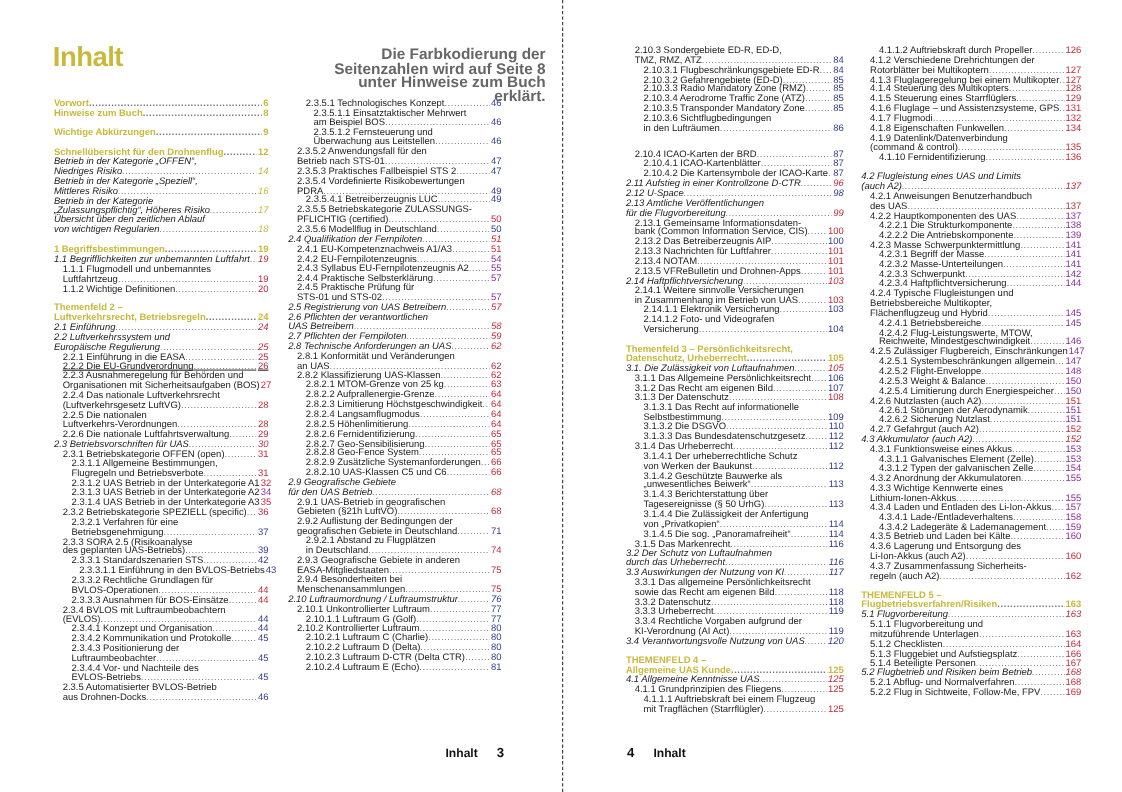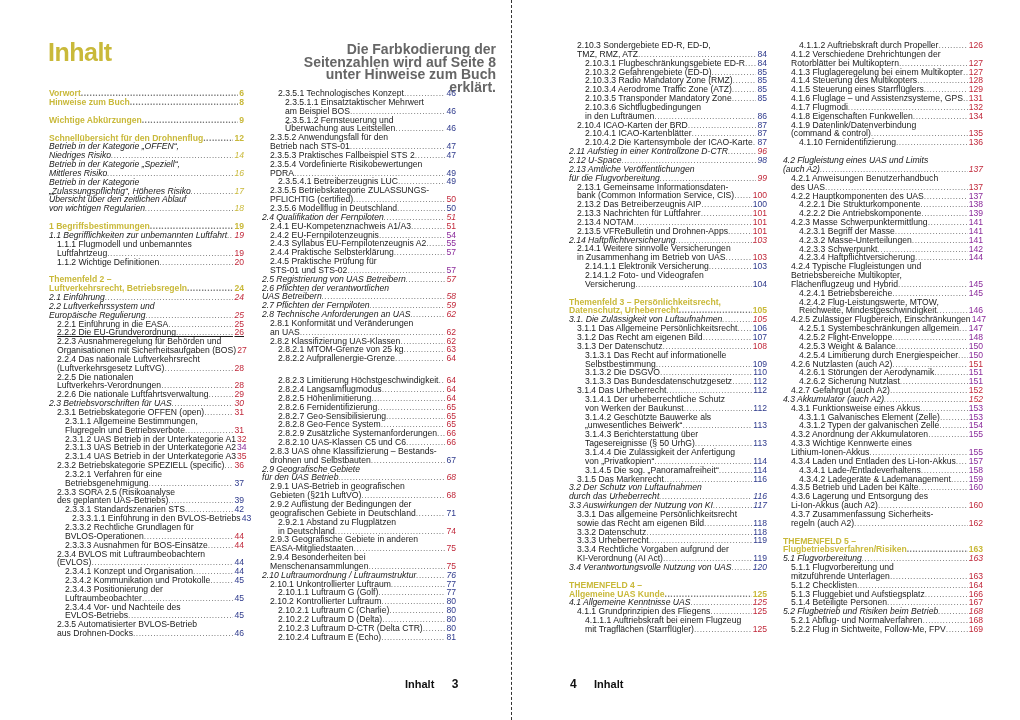--- a/index.html
+++ b/index.html
@@ -502,21 +502,21 @@
           <span class="pg c-red">63</span>
         </div>
       </div>
       <div class="toc-entry " style="padding-left: 16px;">
         <div class="row">
           <span class="txt">2.8.2.2 Aufprallenergie-Grenze</span>
           <span class="dots"></span>
           <span class="pg c-red">64</span>
         </div>
       </div>
-      <div class="toc-entry " style="padding-left: 16px; margin-top: 13px;">
+      <div class="toc-entry " style="padding-left: 16px;">
         <div class="row">
           <span class="txt">2.8.2.3 Limitierung Höchstgeschwindigkeit</span>
           <span class="dots"></span>
           <span class="pg c-red">64</span>
         </div>
       </div>
       <div class="toc-entry " style="padding-left: 16px;">
         <div class="row">
           <span class="txt">2.8.2.4 Langsamflugmodus</span>
           <span class="dots"></span>
@@ -556,28 +556,20 @@
           <span class="txt">2.8.2.9 Zusätzliche Systemanforderungen</span>
           <span class="dots"></span>
           <span class="pg c-red">66</span>
         </div>
       </div>
       <div class="toc-entry " style="padding-left: 16px;">
         <div class="row">
           <span class="txt">2.8.2.10 UAS-Klassen C5 und C6</span>
           <span class="dots"></span>
           <span class="pg c-red">66</span>
-        </div>
-      </div>
-      <div class="toc-entry " style="padding-left: 8px;">
-        <div class="line1">2.8.3 UAS ohne Klassifizierung – Bestands-</div>
-        <div class="row">
-          <span class="txt">drohnen und Selbstbauten</span>
-          <span class="dots"></span>
-          <span class="pg c-blue">67</span>
         </div>
       </div>
       <div class="toc-entry it" style="padding-left: 0px;">
         <div class="line1">2.9 Geografische Gebiete</div>
         <div class="row">
           <span class="txt">für den UAS Betrieb</span>
           <span class="dots"></span>
           <span class="pg c-red">68</span>
         </div>
       </div>
@@ -732,21 +724,21 @@
         </div>
       </div>
       <div class="toc-entry " style="padding-left: 16px;">
         <div class="line1">2.10.3.6 Sichtflugbedingungen</div>
         <div class="row">
           <span class="txt">in den Lufträumen</span>
           <span class="dots"></span>
           <span class="pg c-blue">86</span>
         </div>
       </div>
-      <div class="toc-entry " style="padding-left: 8px;">
+      <div class="toc-entry " style="padding-left: 8px; margin-top: 15px;">
         <div class="row">
           <span class="txt">2.10.4 ICAO-Karten der BRD</span>
           <span class="dots"></span>
           <span class="pg c-blue">87</span>
         </div>
       </div>
       <div class="toc-entry " style="padding-left: 16px;">
         <div class="row">
           <span class="txt">2.10.4.1 ICAO-Kartenblätter</span>
           <span class="dots"></span>

